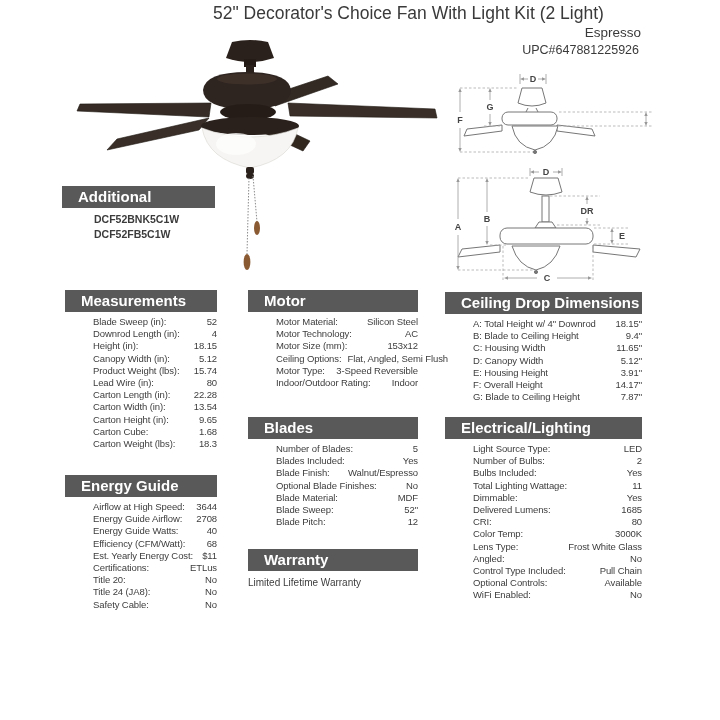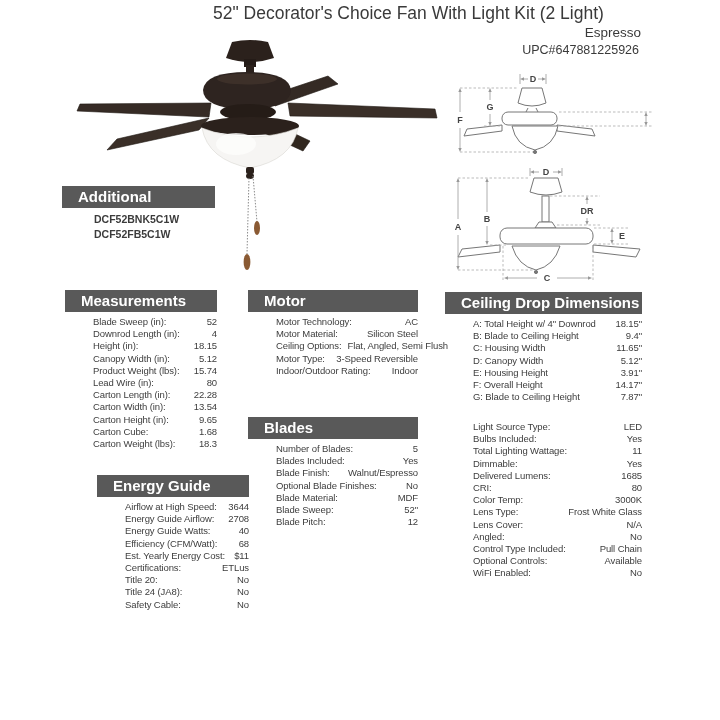--- a/index.html
+++ b/index.html
@@ -10,21 +10,21 @@
   .upc{position:absolute;right:81px;top:43px;font-size:12.5px;color:#3a3a3a;}
   .spec{position:absolute;}
   .sec-header{background:#595959;color:#ffffff;font-weight:bold;font-size:15px;
               height:22px;line-height:22px;padding-left:16px;letter-spacing:0;}
   .rows{margin-top:4px;}
   .row{display:flex;justify-content:space-between;font-size:9.5px;line-height:12.2px;
        color:#3d3d3d;letter-spacing:-0.1px;white-space:nowrap;}
   .row .lbl{text-align:center;padding-left:28px;}
   .row .val{text-align:left;margin-left:6px;}
   #sec-measurements{left:65px;top:290px;width:152px;}
-  #sec-energy{left:65px;top:475px;width:152px;margin-left:32px;}
+  #sec-energy{left:65px;top:475px;width:152px;}
   #sec-motor{left:248px;top:290px;width:170px;}
   #sec-blades{left:248px;top:417px;width:170px;}
   #sec-warranty{left:248px;top:549px;width:170px;}
   #sec-ceiling{left:445px;top:292px;width:197px;}
   #sec-electrical{left:445px;top:417px;width:197px;}
   #sec-finishes{left:62px;top:186px;width:153px;}
   .warranty-text{margin-top:6px;font-size:10px;color:#3d3d3d;}
   .finish-item{font-weight:bold;font-size:10.5px;line-height:14px;color:#3b3b3b;margin-top:1px;padding-left:32px;}
   .fan-img{position:absolute;left:60px;top:40px;}
   .diag-top{position:absolute;left:440px;top:60px;}
@@ -280,26 +280,30 @@
           <span class="lbl">Safety Cable:</span>
           <span class="val">No</span>
         </div>
       </div>
   </section>
 
   <section class="spec" id="sec-motor">
     <div class="sec-header">Motor</div>
     <div class="rows">
         <div class="row">
+          <span class="lbl">Motor Material:</span>
+          <span class="val">Silicon Steel</span>
+        </div>
+        <div class="row">
           <span class="lbl">Motor Technology:</span>
           <span class="val">AC</span>
         </div>
         <div class="row">
-          <span class="lbl">Motor Material:</span>
-          <span class="val">Silicon Steel</span>
+          <span class="lbl">Motor Size (mm):</span>
+          <span class="val">153x12</span>
         </div>
         <div class="row">
           <span class="lbl">Ceiling Options:</span>
           <span class="val">Flat, Angled, Semi Flush</span>
         </div>
         <div class="row">
           <span class="lbl">Motor Type:</span>
           <span class="val">3-Speed Reversible</span>
         </div>
         <div class="row">
@@ -336,20 +340,24 @@
           <span class="lbl">Blade Sweep:</span>
           <span class="val">52"</span>
         </div>
         <div class="row">
           <span class="lbl">Blade Pitch:</span>
           <span class="val">12</span>
         </div>
       </div>
   </section>
 
+  <section class="spec" id="sec-warranty">
+    <div class="sec-header">Warranty</div>
+    <div class="warranty-text">Limited Lifetime Warranty</div>
+  </section>
 
   <section class="spec" id="sec-ceiling">
     <div class="sec-header">Ceiling Drop Dimensions</div>
     <div class="rows">
         <div class="row">
           <span class="lbl">A: Total Height w/ 4" Downrod</span>
           <span class="val">18.15"</span>
         </div>
         <div class="row">
           <span class="lbl">B: Blade to Ceiling Height</span>
@@ -372,26 +380,31 @@
           <span class="val">14.17"</span>
         </div>
         <div class="row">
           <span class="lbl">G: Blade to Ceiling Height</span>
           <span class="val">7.87"</span>
         </div>
       </div>
   </section>
 
   <section class="spec" id="sec-electrical">
+    <div class="sec-header">Electrical/Lighting</div>
     <div class="rows">
         <div class="row">
           <span class="lbl">Light Source Type:</span>
           <span class="val">LED</span>
         </div>
         <div class="row">
+          <span class="lbl">Number of Bulbs:</span>
+          <span class="val">2</span>
+        </div>
+        <div class="row">
           <span class="lbl">Bulbs Included:</span>
           <span class="val">Yes</span>
         </div>
         <div class="row">
           <span class="lbl">Total Lighting Wattage:</span>
           <span class="val">11</span>
         </div>
         <div class="row">
           <span class="lbl">Dimmable:</span>
           <span class="val">Yes</span>
@@ -406,24 +419,20 @@
         </div>
         <div class="row">
           <span class="lbl">Color Temp:</span>
           <span class="val">3000K</span>
         </div>
         <div class="row">
           <span class="lbl">Lens Type:</span>
           <span class="val">Frost White Glass</span>
         </div>
         <div class="row">
-          <span class="lbl">Lens Cover:</span>
-          <span class="val">N/A</span>
-        </div>
-        <div class="row">
           <span class="lbl">Angled:</span>
           <span class="val">No</span>
         </div>
         <div class="row">
           <span class="lbl">Control Type Included:</span>
           <span class="val">Pull Chain</span>
         </div>
         <div class="row">
           <span class="lbl">Optional Controls:</span>
           <span class="val">Available</span>

